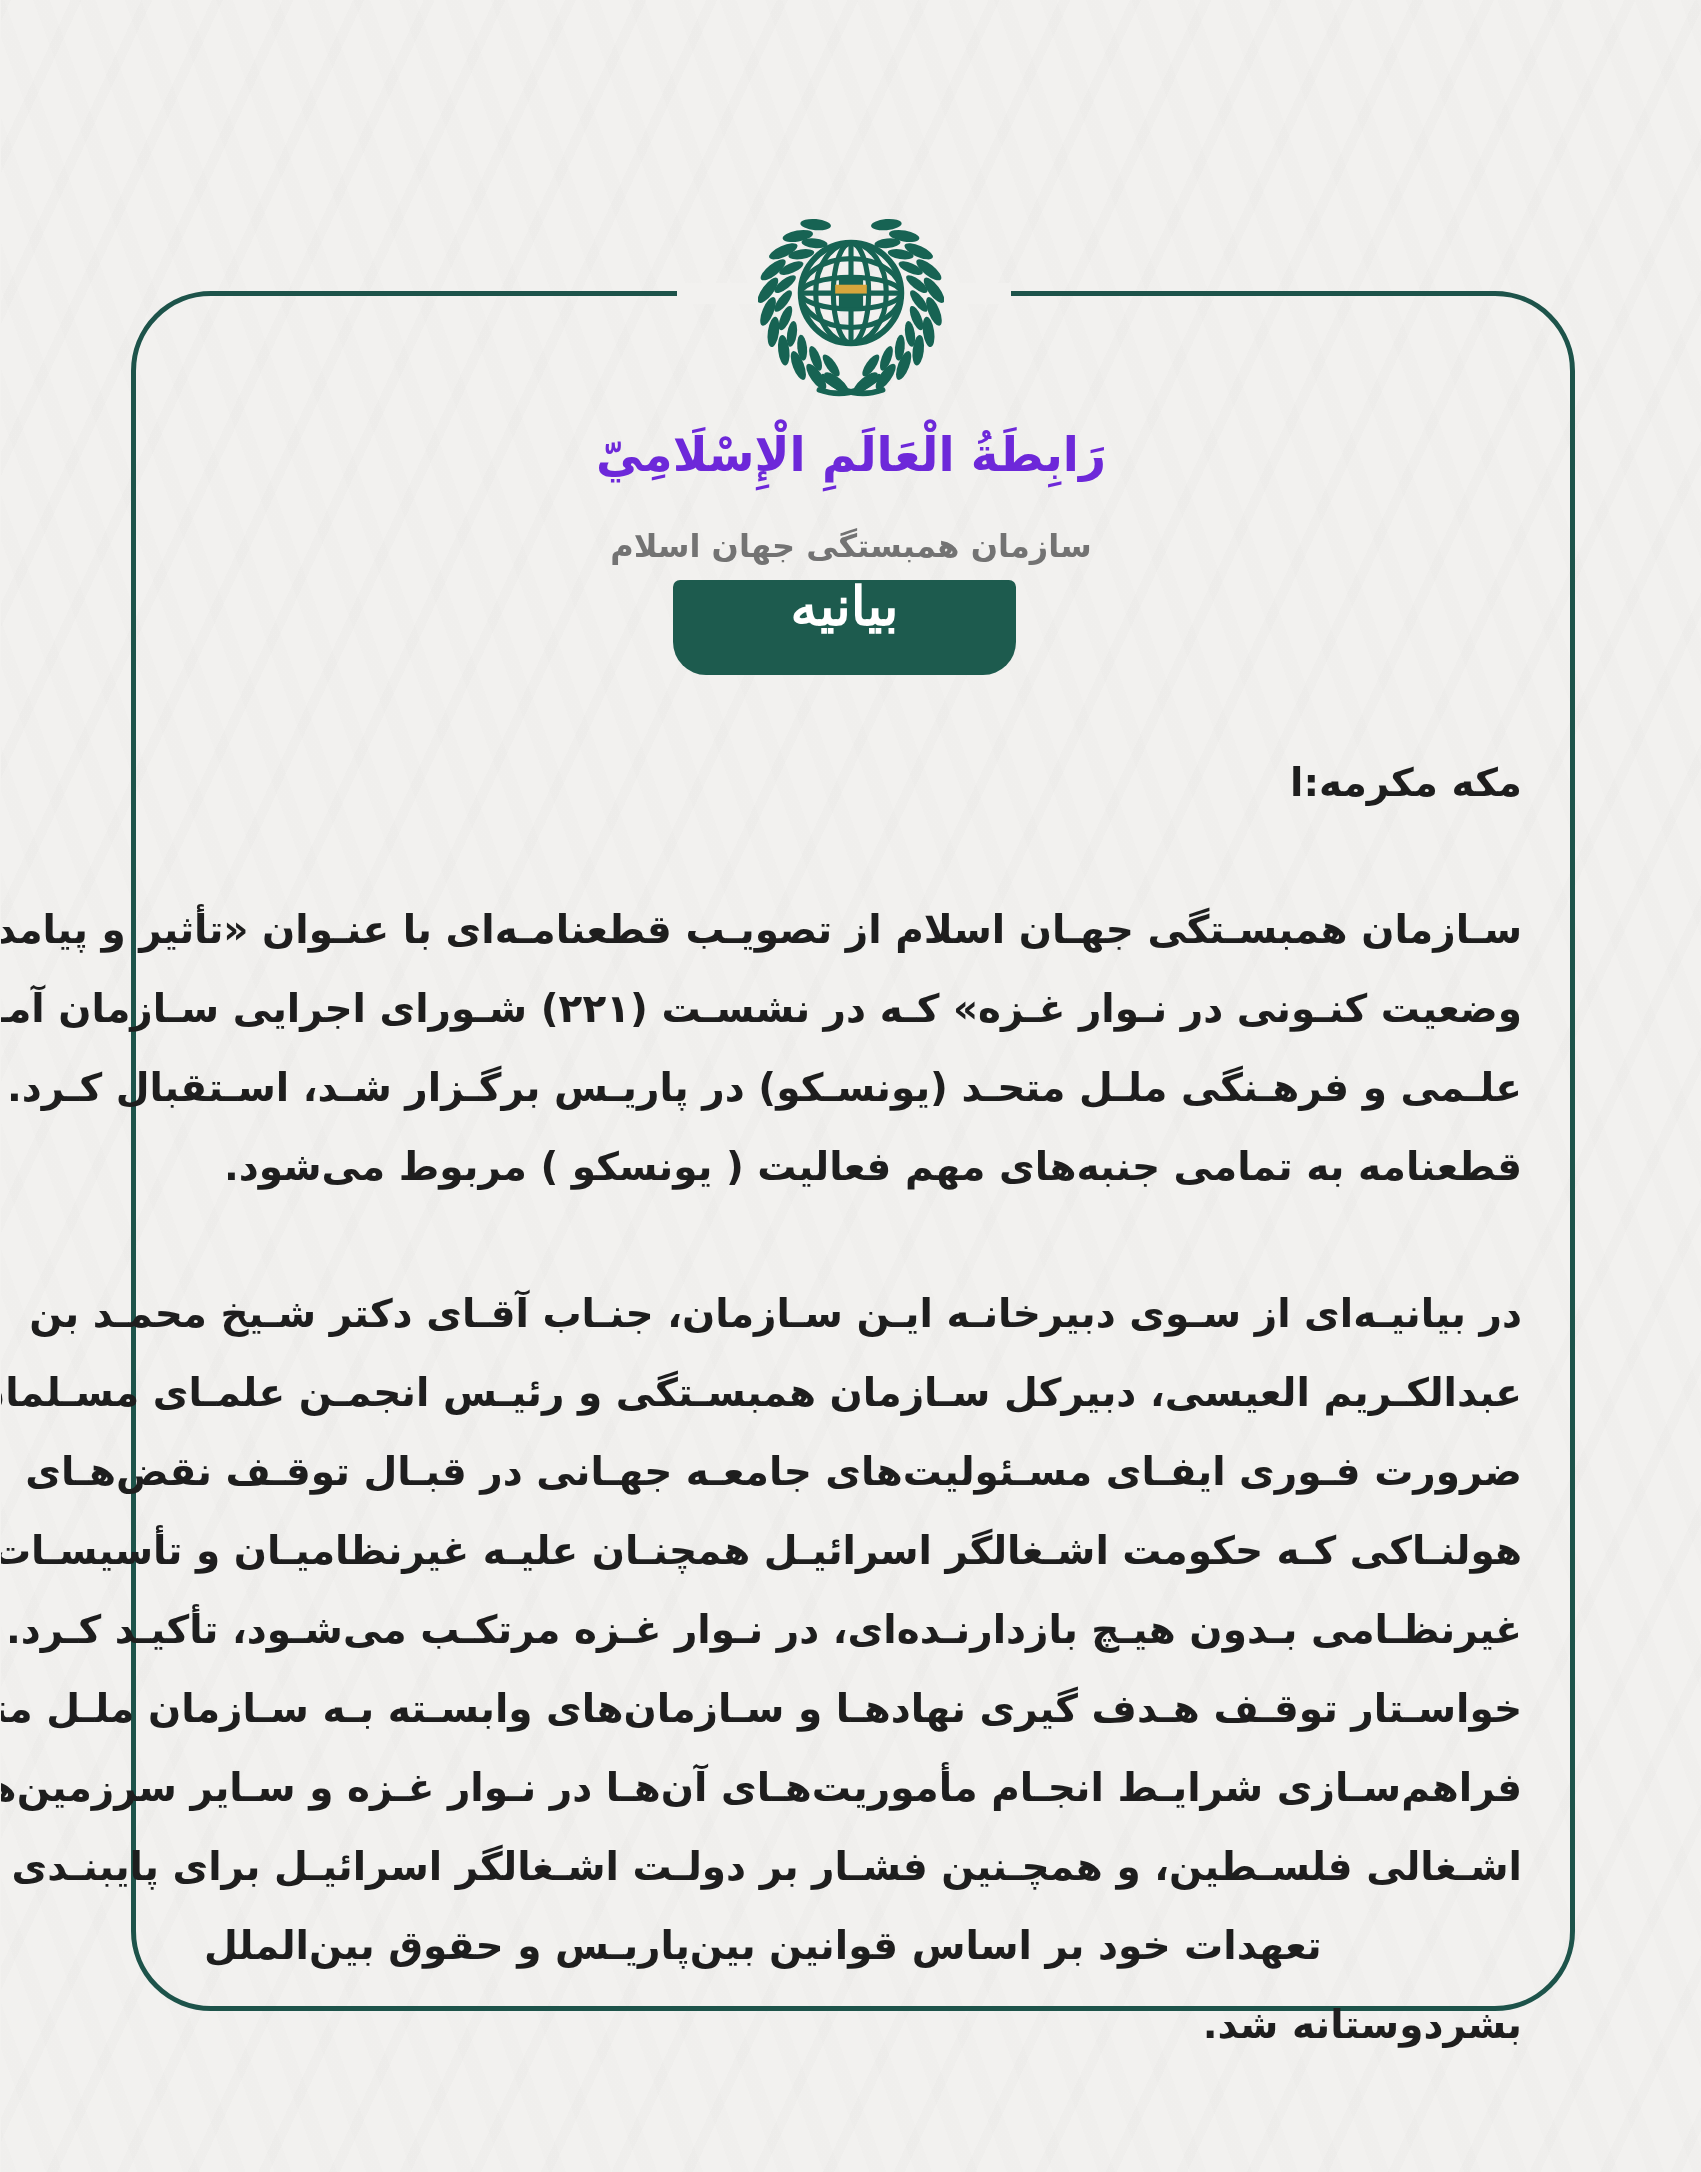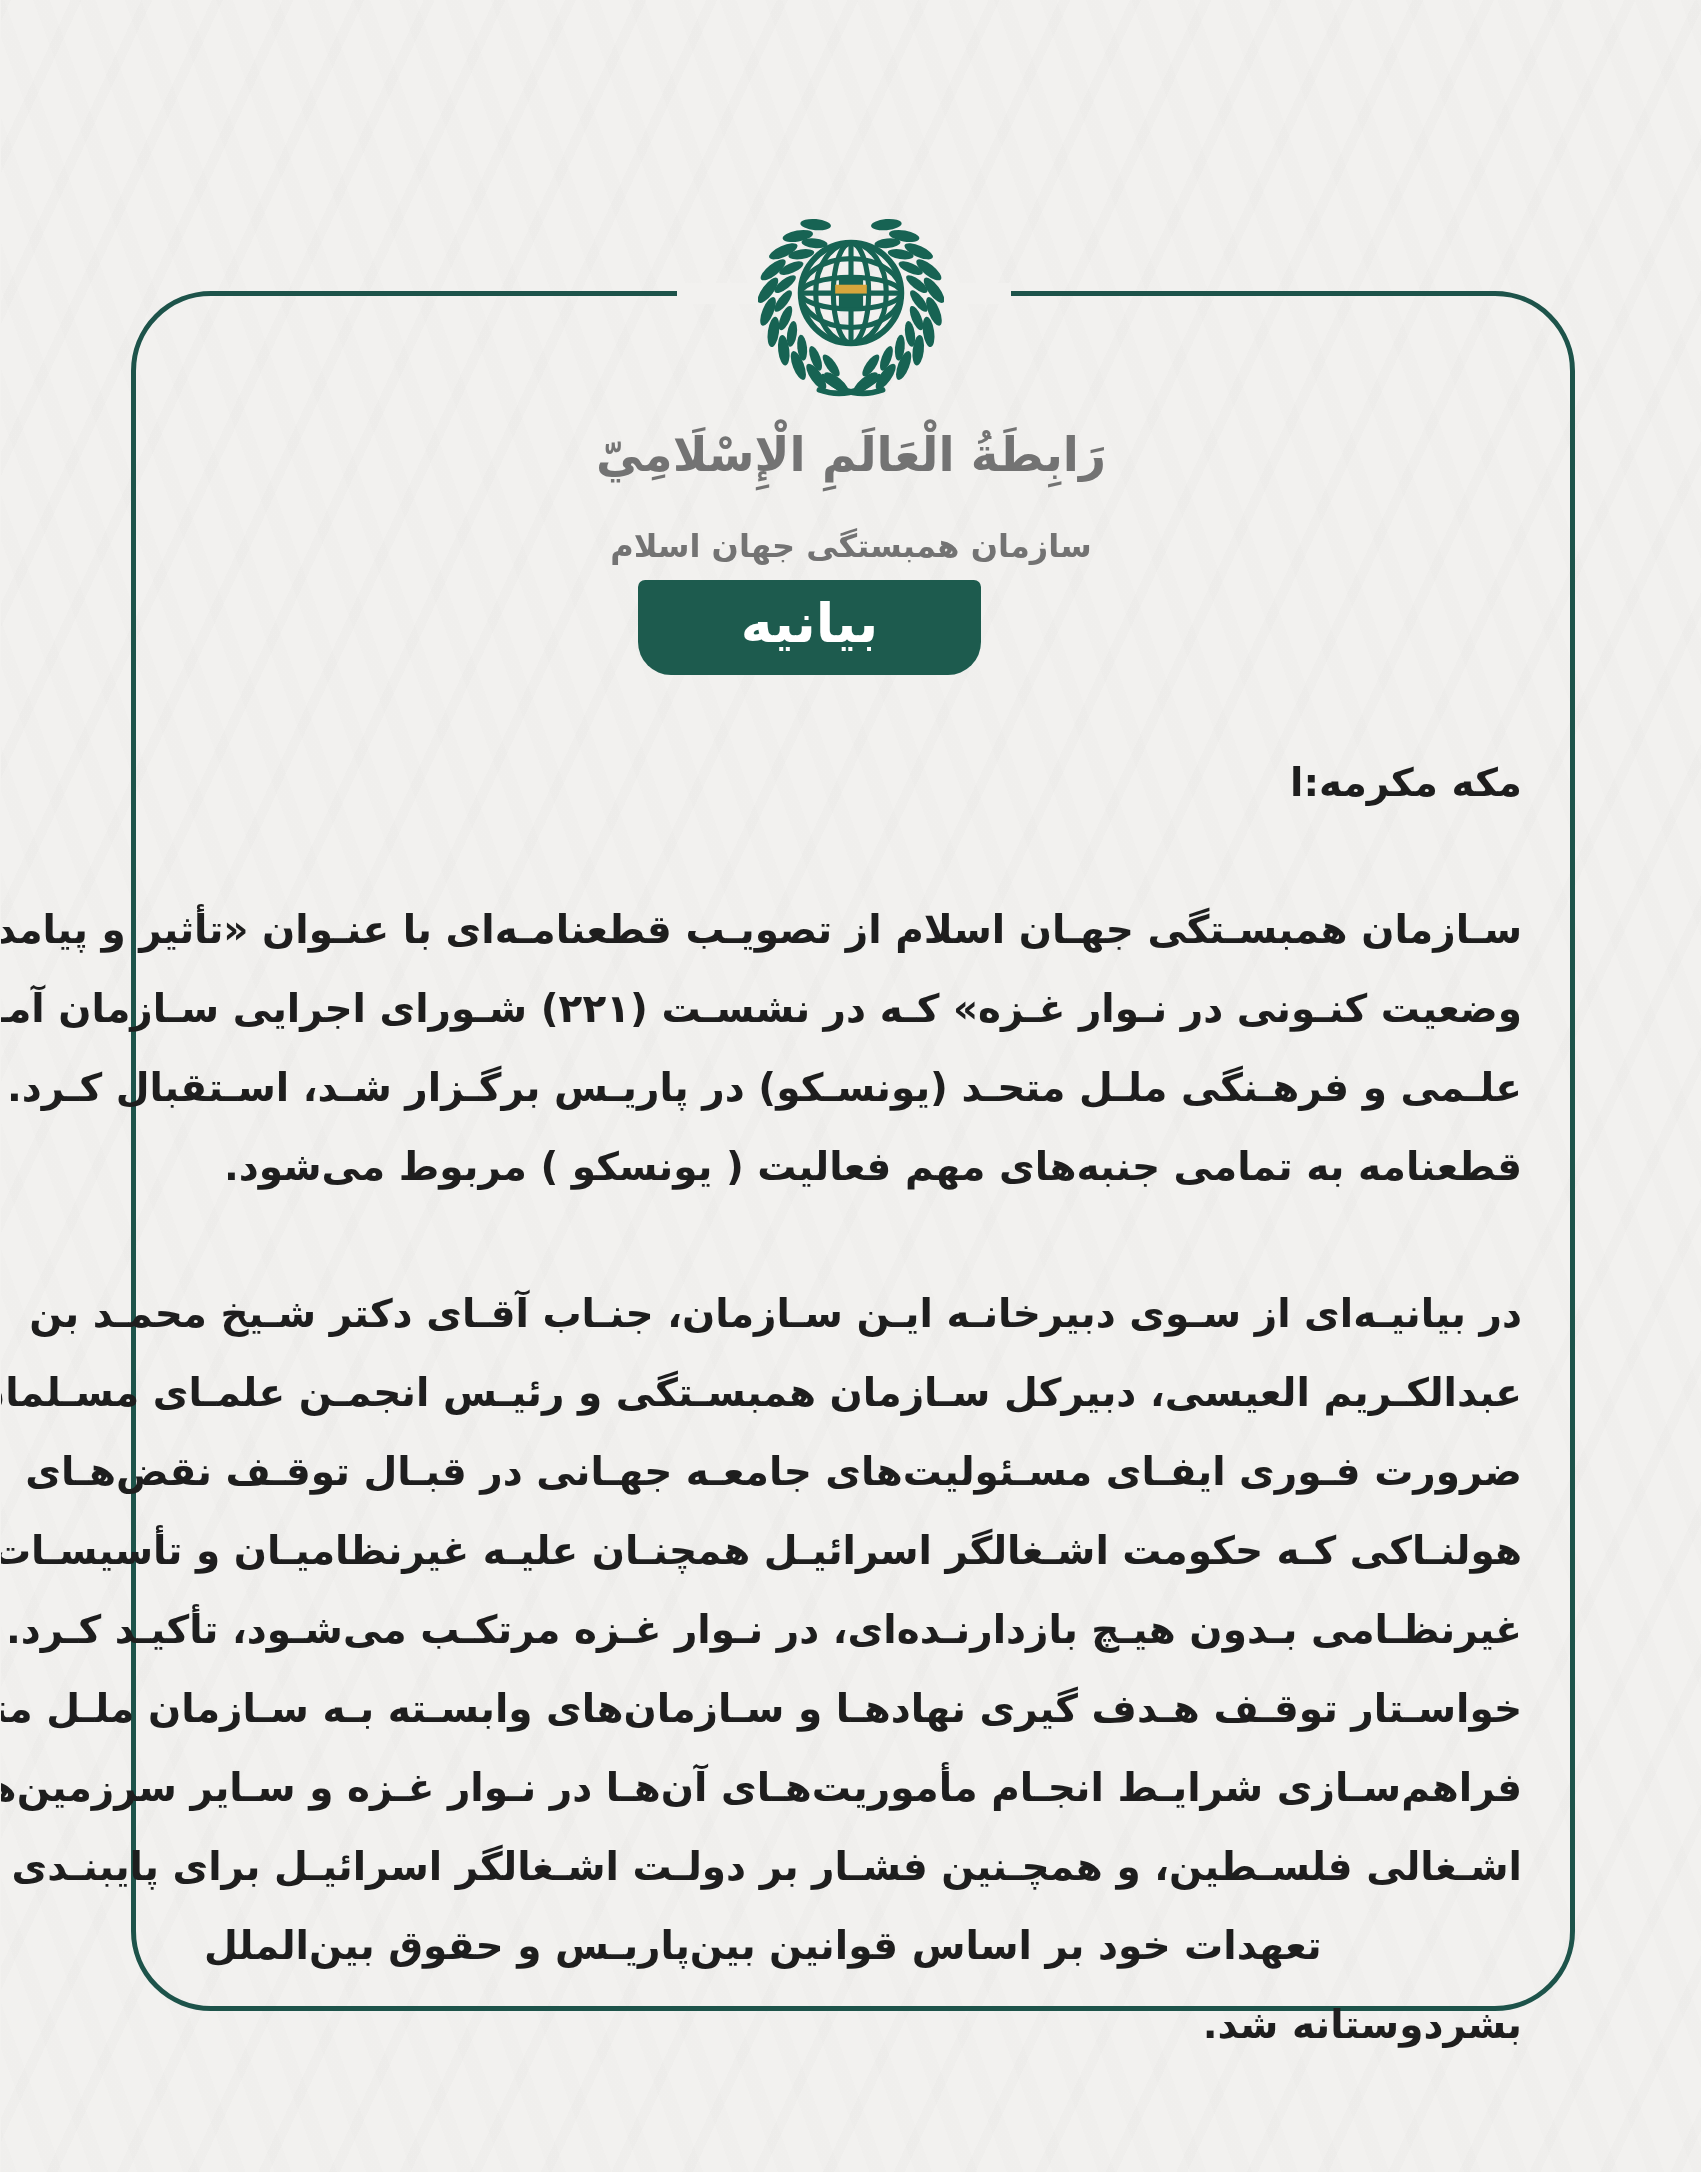--- a/index.html
+++ b/index.html
@@ -30,31 +30,31 @@
   }
   .logo svg{width:100%;height:100%;display:block;}
   .globe-line{fill:none;stroke:var(--logo-green,#176353);stroke-width:5.5px;}
   .globe-outline{fill:none;stroke:var(--logo-green,#176353);stroke-width:6.5px;}
   .leaf{fill:var(--logo-green,#176353);}
   .stem{fill:none;stroke:var(--logo-green,#176353);stroke-width:6px;stroke-linecap:round;}
   .kaaba{fill:var(--logo-green,#176353);}
   .kaaba-band{fill:var(--logo-gold,#d7a63d);}
   .calligraphy{
     position:absolute;left:50%;top:427px;transform:translateX(-50%);
-    font-size:47px;font-weight:bold;color:#737373;white-space:nowrap;
+    font-size:47px;font-weight:bold;color:#6d28d9;white-space:nowrap;
   }
   .org-name{
     position:absolute;left:50%;top:527px;transform:translateX(-50%);
     font-size:32px;font-weight:bold;color:#737373;white-space:nowrap;
   }
   .banner{
-    position:absolute;left:638px;top:580px;width:343px;height:95px;
+    position:absolute;left:673px;top:580px;width:343px;height:95px;
     background:var(--banner-bg,#1d5b4e);
     border-radius:7.1px 7.1px 33px 33px;
-    display:flex;align-items:center;justify-content:center;
+    display:flex;align-items:flex-start;justify-content:center;font-family:Liberation Serif, serif;
   }
   .banner-label{
     color:var(--banner-text,#ffffff);font-size:54px;font-weight:bold;line-height:1;
     padding-bottom:7.1px;
   }
   .text-area{
     position:absolute;left:204px;top:743px;width:1318px;
     direction:rtl;
   }
   .location-line{

